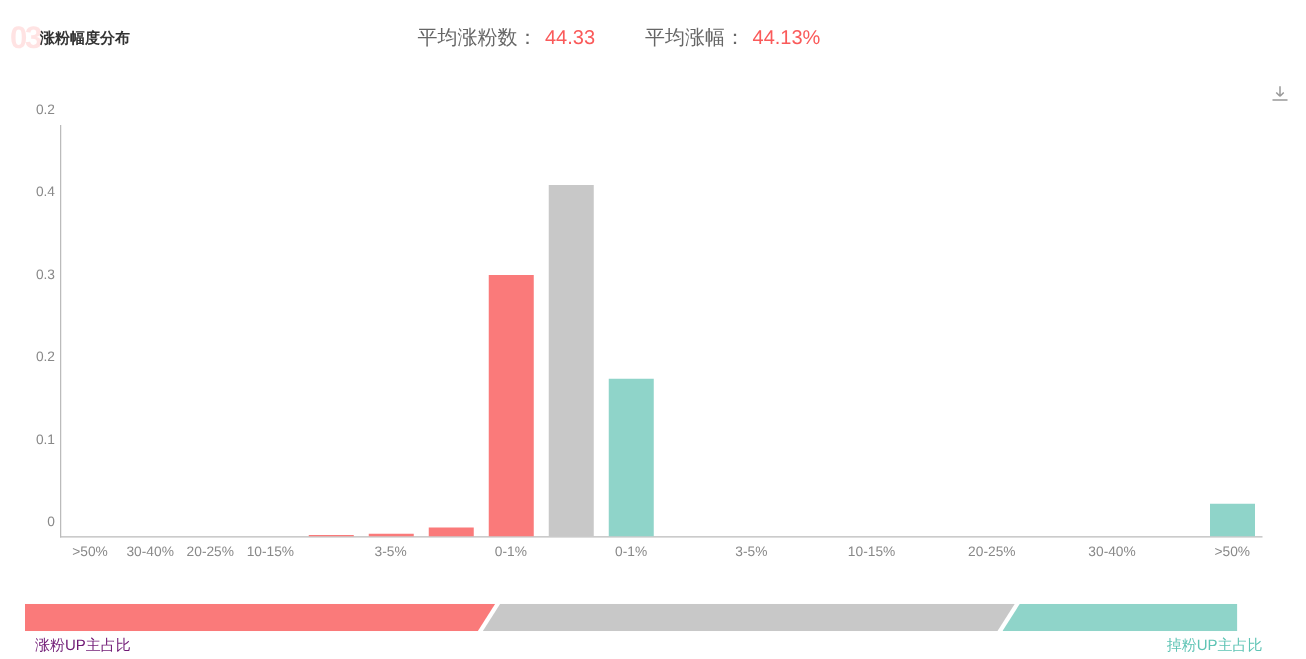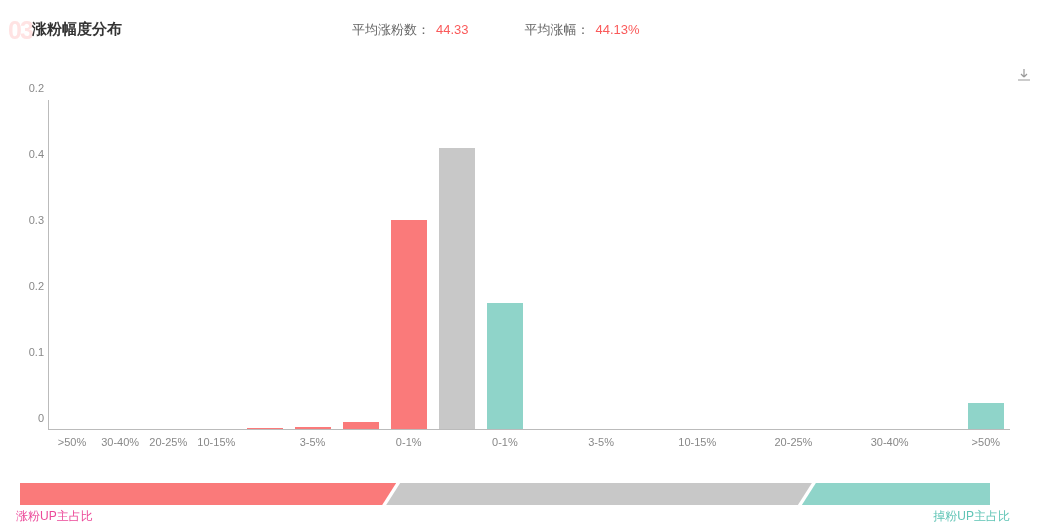--- a/index.html
+++ b/index.html
@@ -1,22 +1,22 @@
 <!DOCTYPE html>
 <html><head>
 <meta charset="utf-8">
 <style>
 * { box-sizing: border-box; margin: 0; padding: 0; }
 body { font-family: -apple-system, "PingFang SC", "Microsoft YaHei", sans-serif; background: #fff; }
 .container { width: 1045px; height: 527px; position: relative; }
 
 .header { display: flex; align-items: center; padding: 20px 0 10px 20px; }
 .bg-num { position: absolute; left: 8px; top: 16px; font-size: 25px; font-weight: 700; color: #ffe3e3; letter-spacing: -2px; }
-.title { font-size: 15px; font-weight: 700; color: #333; position: relative; z-index: 1; margin-left: 12px; }
-.stats { display: flex; gap: 56px; margin-left: 230px; font-size: 13px; }
+.title { font-size: 12px; font-weight: 700; color: #333; position: relative; z-index: 1; margin-left: 12px; }
+.stats { display: flex; gap: 40px; margin-left: 230px; font-size: 16px; }
 .stat-label { color: #666; }
 .stat-value { color: #fa5a5a; font-weight: 500; margin-left: 6px; }
 
 .download-btn { position: absolute; right: 10px; top: 64px; width: 22px; height: 22px; display: flex; align-items: center; justify-content: center; cursor: pointer; color: #999; }
 
 .contact-btn { position: absolute; right: 0; top: 176px; width: 40px; background: #333; color: #fff; font-size: 12px; text-align: center; padding: 6px 4px 8px; border-radius: 4px 0 0 4px; line-height: 1.4; }
 .contact-btn svg { display: block; margin: 0 auto 4px; }
 
 .chart-area { position: absolute; left: 20px; top: 100px; width: 990px; height: 358px; }
 .y-axis { position: absolute; left: 0; top: 0; width: 28px; height: 330px; }
@@ -29,21 +29,21 @@
 .bar-gray { background: #c8c8c8; }
 .bar-teal { background: #8fd4c9; }
 .x-labels { position: absolute; left: 28px; top: 336px; width: 962px; display: flex; justify-content: space-between; }
 .x-label { flex: 1; text-align: center; font-size: 11px; color: #888; }
 
 .legend-bar { position: absolute; left: 20px; bottom: 22px; width: 990px; height: 22px; display: flex; }
 .seg { height: 100%; }
 .seg-pink { background: #fa7a7a; clip-path: polygon(0 0, 100% 0, calc(100% - 14px) 100%, 0 100%); }
 .seg-gray { background: #c8c8c8; clip-path: polygon(14px 0, 100% 0, calc(100% - 14px) 100%, 0 100%); margin-left: -10px; }
 .seg-teal { background: #8fd4c9; clip-path: polygon(14px 0, 100% 0, 100% 100%, 0 100%); margin-left: -10px; }
-.legend-label-left { position: absolute; left: 16px; bottom: 2px; font-size: 12px; color: #ec4899; }
+.legend-label-left { position: absolute; left: 28px; bottom: 2px; font-size: 12px; color: #701a75; }
 .legend-label-right { position: absolute; right: 35px; bottom: 2px; font-size: 12px; color: #5fc4b5; }
 </style>
 </head>
 <body>
 
 <div class="container">
   <div class="bg-num">03</div>
   <div class="header">
     <div class="title">涨粉幅度分布</div>
     <div class="stats">

